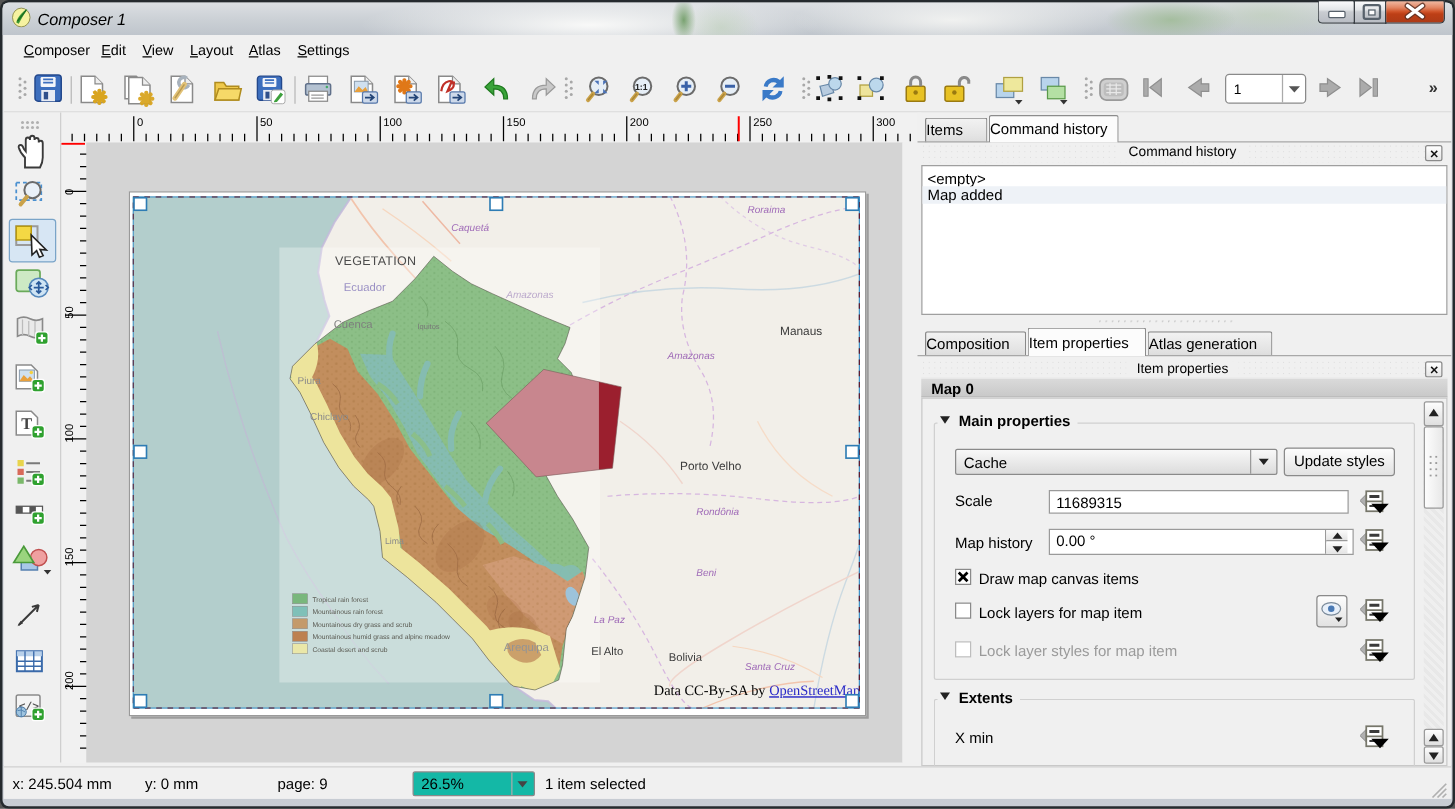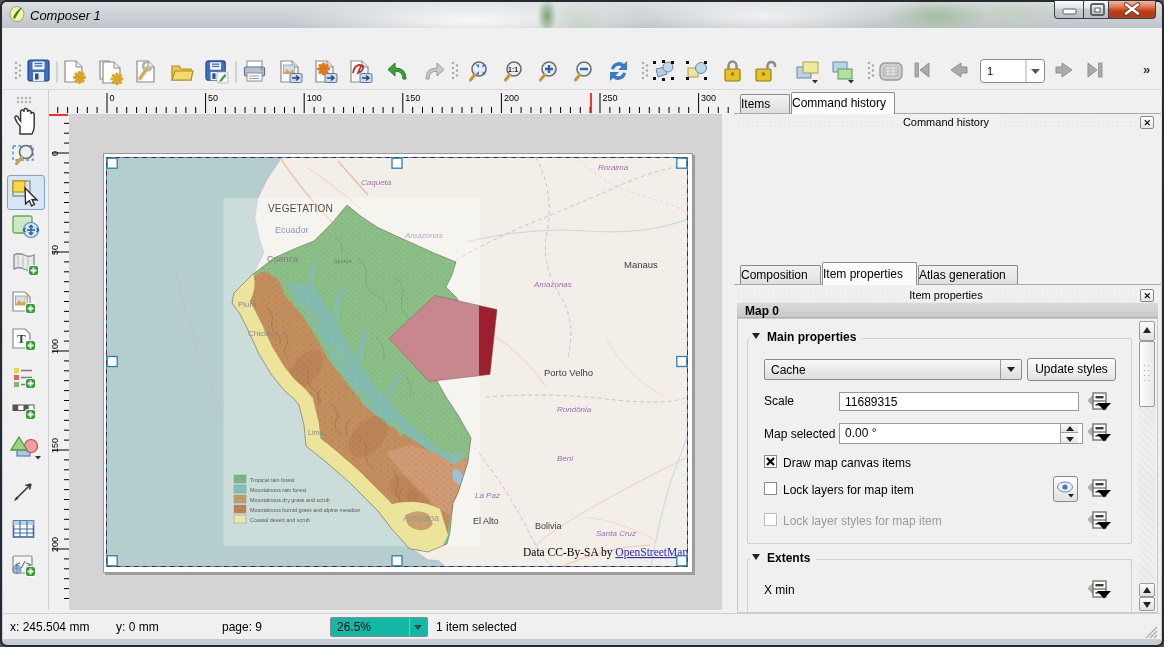--- a/index.html
+++ b/index.html
@@ -82,20 +82,28 @@
   <div class="wbtn" id="btnmax"></div>
   <div class="wbtn" id="btnclose"></div>
   <svg style="position:absolute;left:1054px;top:0;width:104px;height:20px" viewBox="0 0 104 20">
     <rect x="9" y="9" width="13" height="5" rx="1" fill="#fff" stroke="#57616b" stroke-width="1"></rect>
     <rect x="37" y="4" width="13" height="11" rx="1.5" fill="none" stroke="#57616b" stroke-width="1.8"></rect>
     <rect x="41" y="8" width="5" height="4" fill="#fff" stroke="#57616b" stroke-width="1"></rect>
     <path d="M72 4.5 L84 13.5 M84 4.5 L72 13.5" stroke="#5d3326" stroke-width="4.6" stroke-linecap="round" opacity="0.85"></path>
     <path d="M72 4.5 L84 13.5 M84 4.5 L72 13.5" stroke="#fff" stroke-width="2.6" stroke-linecap="round"></path>
   </svg>
   <div id="content">
+    <div id="menubar">
+      <span style="left:16px"><u>C</u>omposer</span>
+      <span style="left:78px"><u>E</u>dit</span>
+      <span style="left:111px"><u>V</u>iew</span>
+      <span style="left:149px"><u>L</u>ayout</span>
+      <span style="left:196px"><u>A</u>tlas</span>
+      <span style="left:235px"><u>S</u>ettings</span>
+    </div>
     <div id="toolbar">
     <svg width="1158" height="35" viewBox="0 0 1158 35" style="position:absolute;left:0;top:0">
       <defs>
         <g id="paper">
               <path d="M2,1 L13,1 L19,7 L19,22 L2,22 Z" fill="#fff" stroke="#8a8a8a" stroke-width="1.2"></path>
               <path d="M13,1 L13,7 L19,7" fill="#eee" stroke="#8a8a8a" stroke-width="1"></path>
             </g>
         <g id="star8">
               <g>
                 <rect x="-6.5" y="-1.6" width="13" height="3.2" rx="1.4"></rect>
@@ -731,20 +739,25 @@
         </svg>
       </div>
     </div>
     <div id="cgap"></div>
     <div id="rpanel">
       <div class="tab" style="left:6px;top:4px;width:50px;height:20px;padding-top:2px">Items</div>
       <div class="tab active" style="left:57px;top:2px;width:104px;height:22px;padding-top:3px">Command history</div>
       <div class="abs" style="left:0px;top:23px;width:427px;height:1px;background:#a8a8a8"></div>
       <div class="docktitle" style="left:3px;top:25px;width:418px;padding-top:1px"><b>Command history</b></div>
       <div class="xbtn" style="left:406px;top:26px"></div>
+      <div class="abs" style="left:3px;top:42px;width:421px;height:120px;background:#fff;border:1px solid #9f9f9f">
+        <div class="abs" style="left:4px;top:3px;font-size:12px">&lt;empty&gt;</div>
+        <div class="abs" style="left:0px;top:16px;width:419px;height:14px;background:#eef2f7"></div>
+        <div class="abs" style="left:4px;top:16px;font-size:12px">Map added</div>
+      </div>
       <div class="abs" style="left:144px;top:165px;width:110px;height:5px;background:radial-gradient(1px 1px at 2px 2px,#c8c8c8 60%,transparent 61%) 0 0/5px 5px repeat"></div>
       <div class="tab" style="left:6px;top:175px;width:81px;height:20px;padding-top:2px">Composition</div>
       <div class="tab active" style="left:88px;top:172px;width:95px;height:23px;padding-top:4px">Item properties</div>
       <div class="tab" style="left:184px;top:175px;width:100px;height:20px;padding-top:2px">Atlas generation</div>
       <div class="abs" style="left:0px;top:194px;width:427px;height:1px;background:#a8a8a8"></div>
       <div class="docktitle" style="left:3px;top:198px;width:418px;padding-top:1px"><b>Item properties</b></div>
       <div class="xbtn" style="left:406px;top:199px"></div>
       <div class="abs" style="left:3px;top:212px;width:421px;height:16px;background:linear-gradient(180deg,#dadada,#c9c9c9);border-top:1px solid #e8e8e8;border-bottom:1px solid #b0b0b0">
         <b style="position:absolute;left:8px;top:1px;font-size:12px">Map 0</b>
       </div>
@@ -768,21 +781,21 @@
             <g>
               <path d="M0,8.5 L5,3.5 L5,13.5 Z" fill="#b0b0b0" stroke="#888" stroke-width="0.8"></path>
               <rect x="5" y="1" width="13" height="16" fill="#fff" stroke="#76766a" stroke-width="1.4"></rect>
               <line x1="5" y1="9" x2="18" y2="9" stroke="#76766a" stroke-width="1.4"></line>
               <rect x="7.5" y="4" width="8" height="2.4" fill="#3a3a3a"></rect>
               <rect x="7.5" y="12" width="6" height="1.6" fill="#3a3a3a"></rect>
               <path d="M9,11 L23,11 L16,18.5 Z" fill="#000"></path>
             </g>
           </svg>
 
-        <span class="abs" style="left:26px;top:108px">Map selected</span>
+        <span class="abs" style="left:26px;top:108px">Map history</span>
         <div class="field" style="left:101px;top:104px;width:244px;height:21px">0.00 °</div>
         <div class="abs" style="left:322px;top:105px;width:18px;height:19px;border-left:1px solid #9a9a9a">
           <div class="abs" style="left:0;top:0;width:17px;height:9px;border-bottom:1px solid #9a9a9a;background:linear-gradient(180deg,#fbfbfb,#e4e4e4)">
               <span style="position:absolute;left:4.5px;top:2px;width:0;height:0;border:4px solid transparent;border-bottom:5px solid #222;border-top:none"></span>
             </div>
           <div class="abs" style="left:0;top:10px;width:17px;height:9px;background:linear-gradient(180deg,#fbfbfb,#e4e4e4)">
               <span style="position:absolute;left:4.5px;top:3px;width:0;height:0;border:4px solid transparent;border-top:5px solid #222;border-bottom:none"></span>
             </div>
         </div>
         <svg class="ddbtn" style="left:350px;top:103px" viewBox="0 0 28 20" width="28" height="20">

